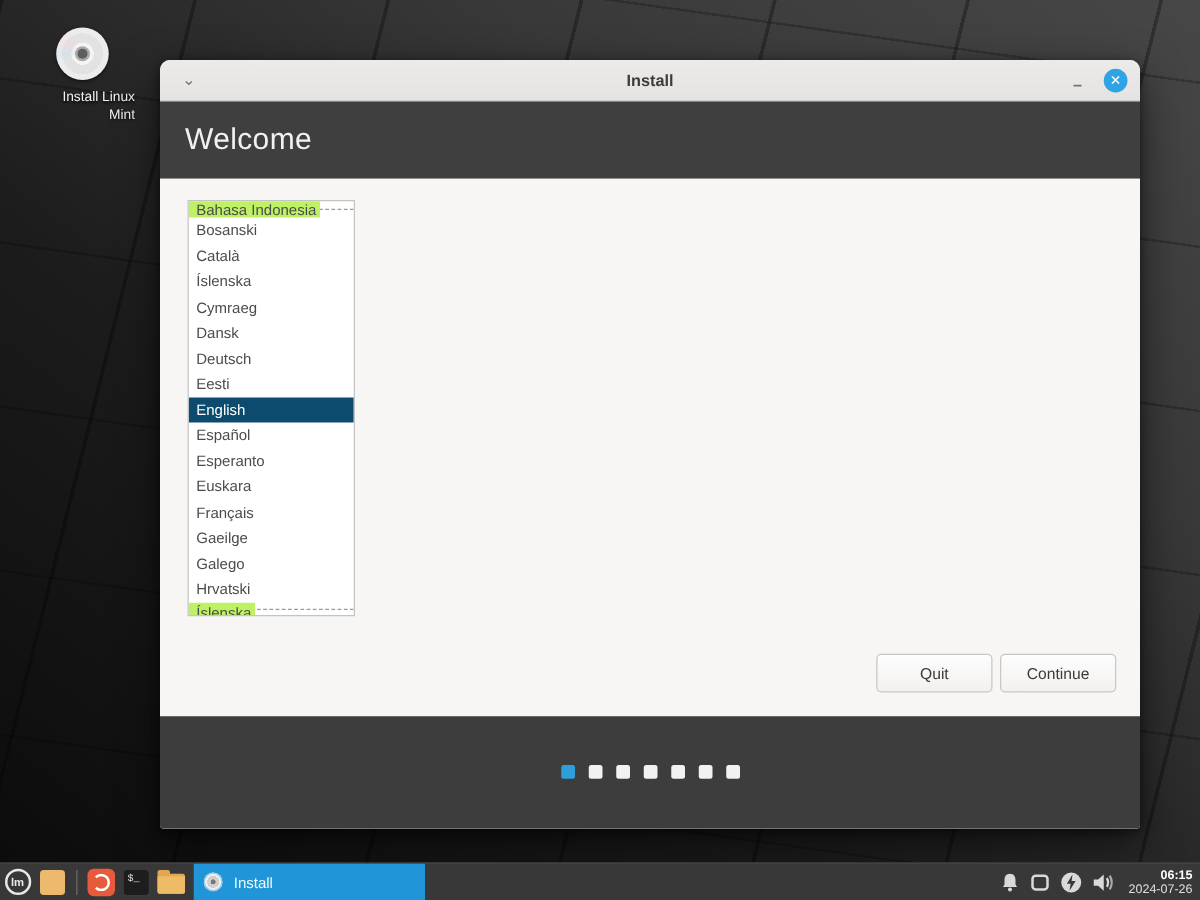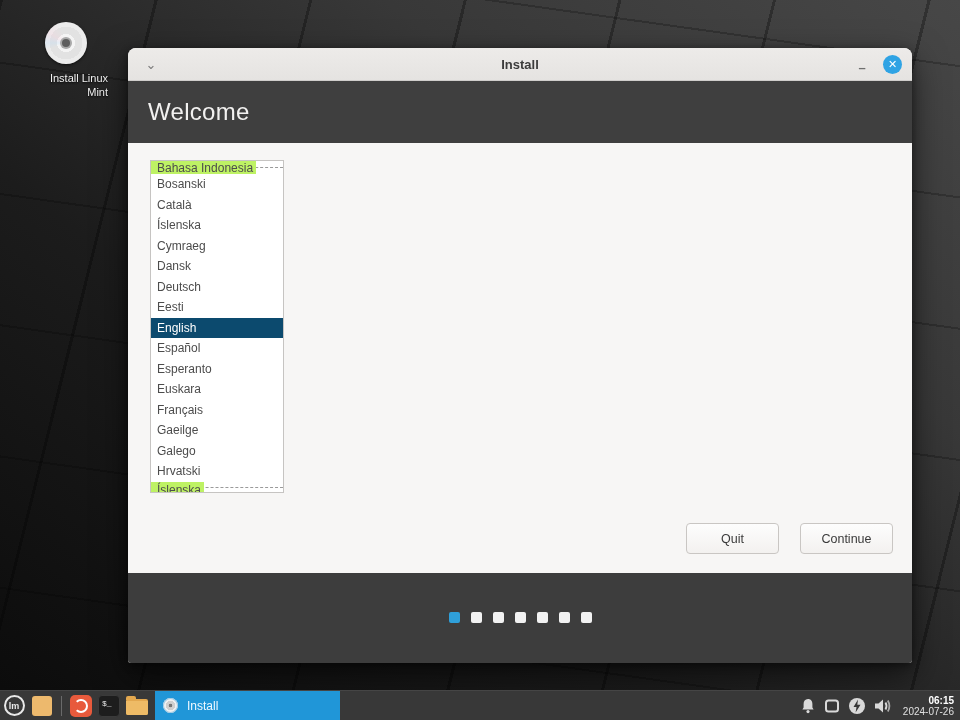--- a/index.html
+++ b/index.html
@@ -71,21 +71,21 @@
   .lang-partial.top .dash { top:6px; }
   .lang-partial.bottom .dash { top:5px; }
   .lang-partial .txt { position:relative; z-index:1; background:#bef264; display:inline-block;
     padding:0 3px 0 6px; line-height:16px; }
   .lang-partial.top .txt { margin-top:-4px; }
   .lang-partial.bottom { height:11px; }
 
   .notes { position:absolute; left:182px; top:33px; font-size:12.5px; color:#333333; }
   .notes a { color:#3da9e0; text-decoration:underline; cursor:pointer; }
 
-  .button-row { position:absolute; right:19px; top:380px; display:flex; gap:21px; }
+  .button-row { position:absolute; right:19px; top:380px; display:flex; gap:6px; }
   .btn {
     width:93px; height:31px; border:1px solid #c9c6c3; border-radius:4px;
     background:linear-gradient(#fdfdfd,#f3f1ef); font-size:12.5px; color:#3a3a3a;
     font-family:"Liberation Sans","DejaVu Sans",sans-serif; cursor:pointer;
   }
   .btn:disabled { color:#b3b1af; cursor:default; }
 
   .footer { height:90px; background:#3d3d3d; position:relative; }
   .dots { position:absolute; top:39px; left:0; right:0; display:flex; justify-content:center; gap:11px; }
   .dot { width:11px; height:11px; border-radius:2px; background:#f2f2f2; }

